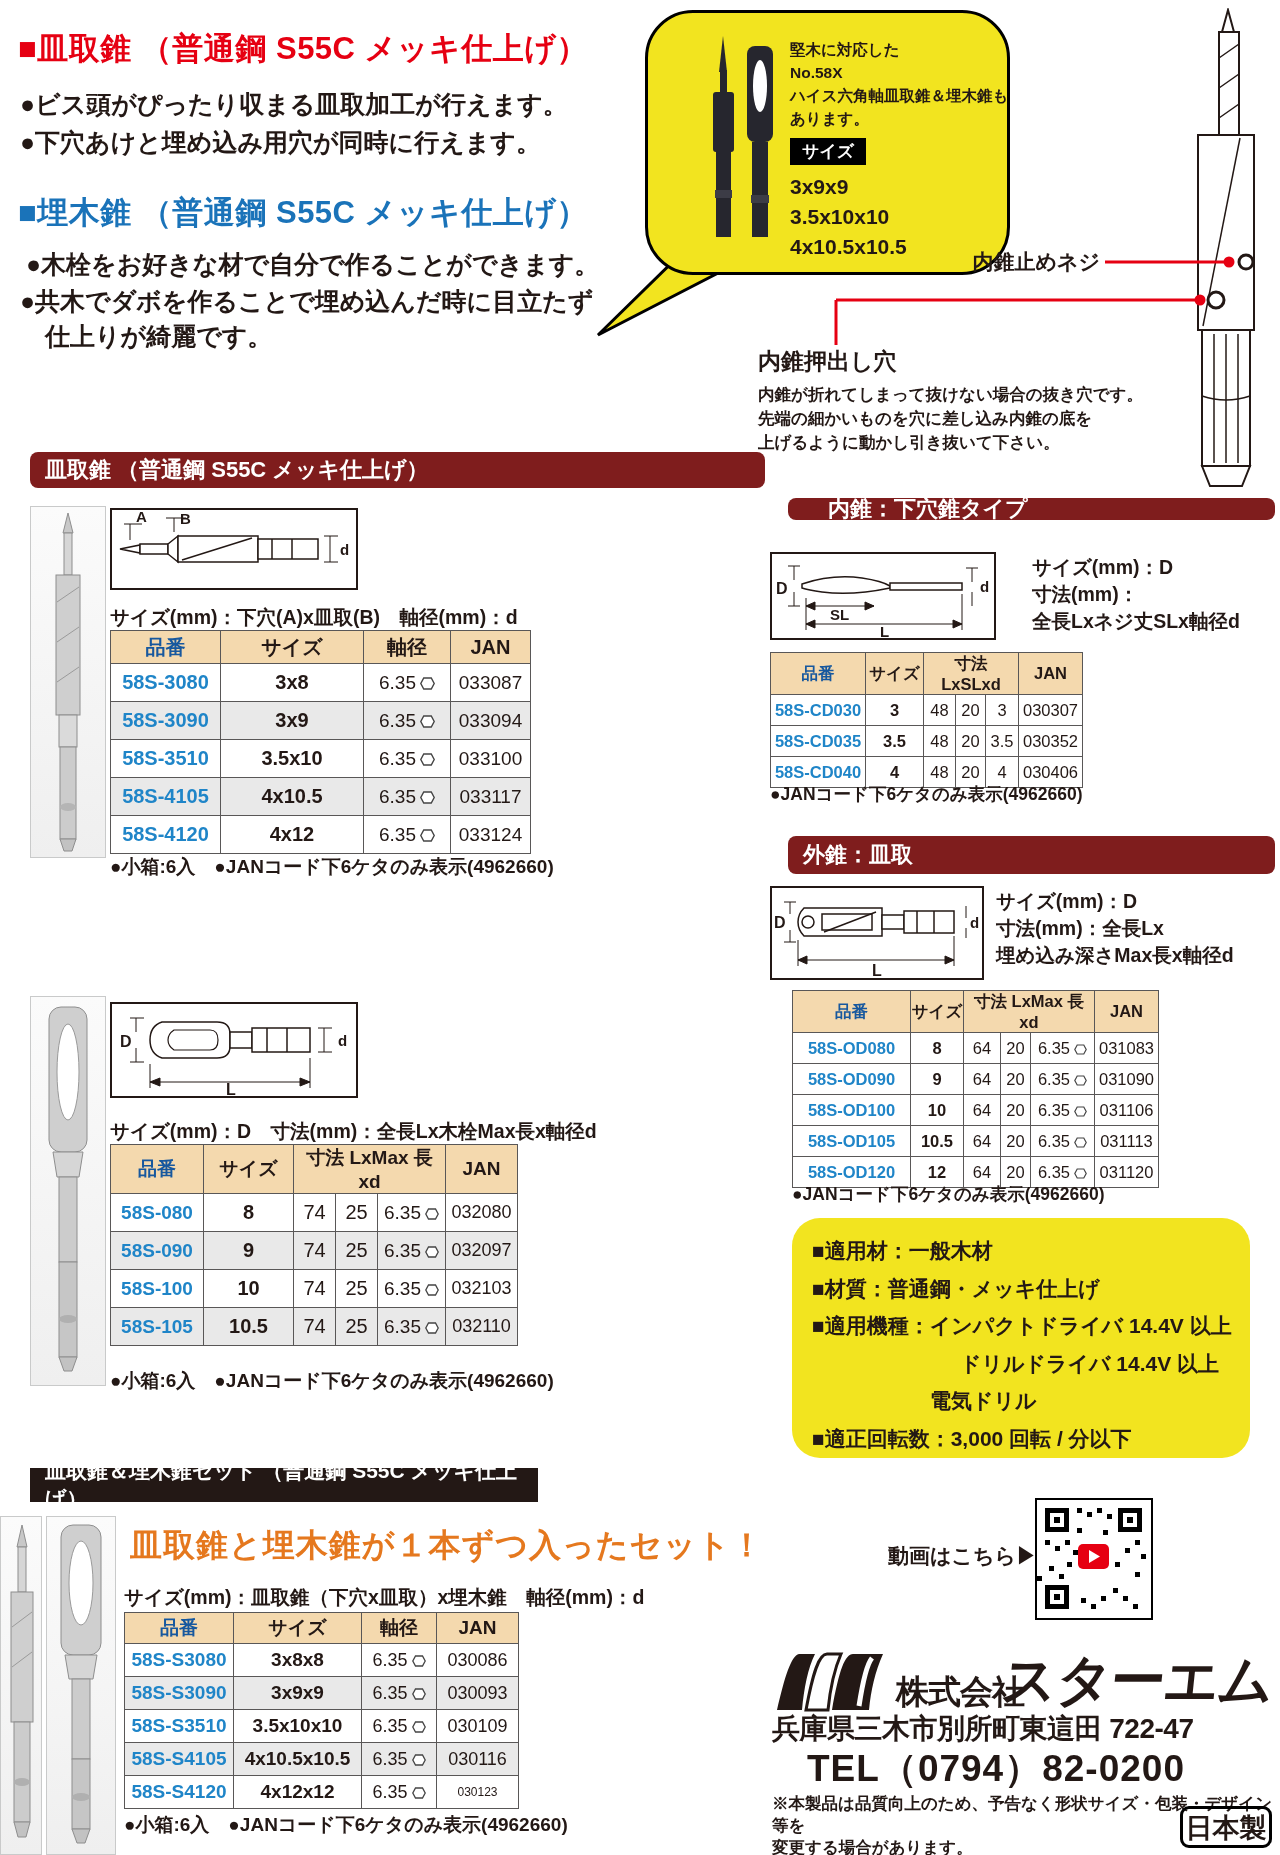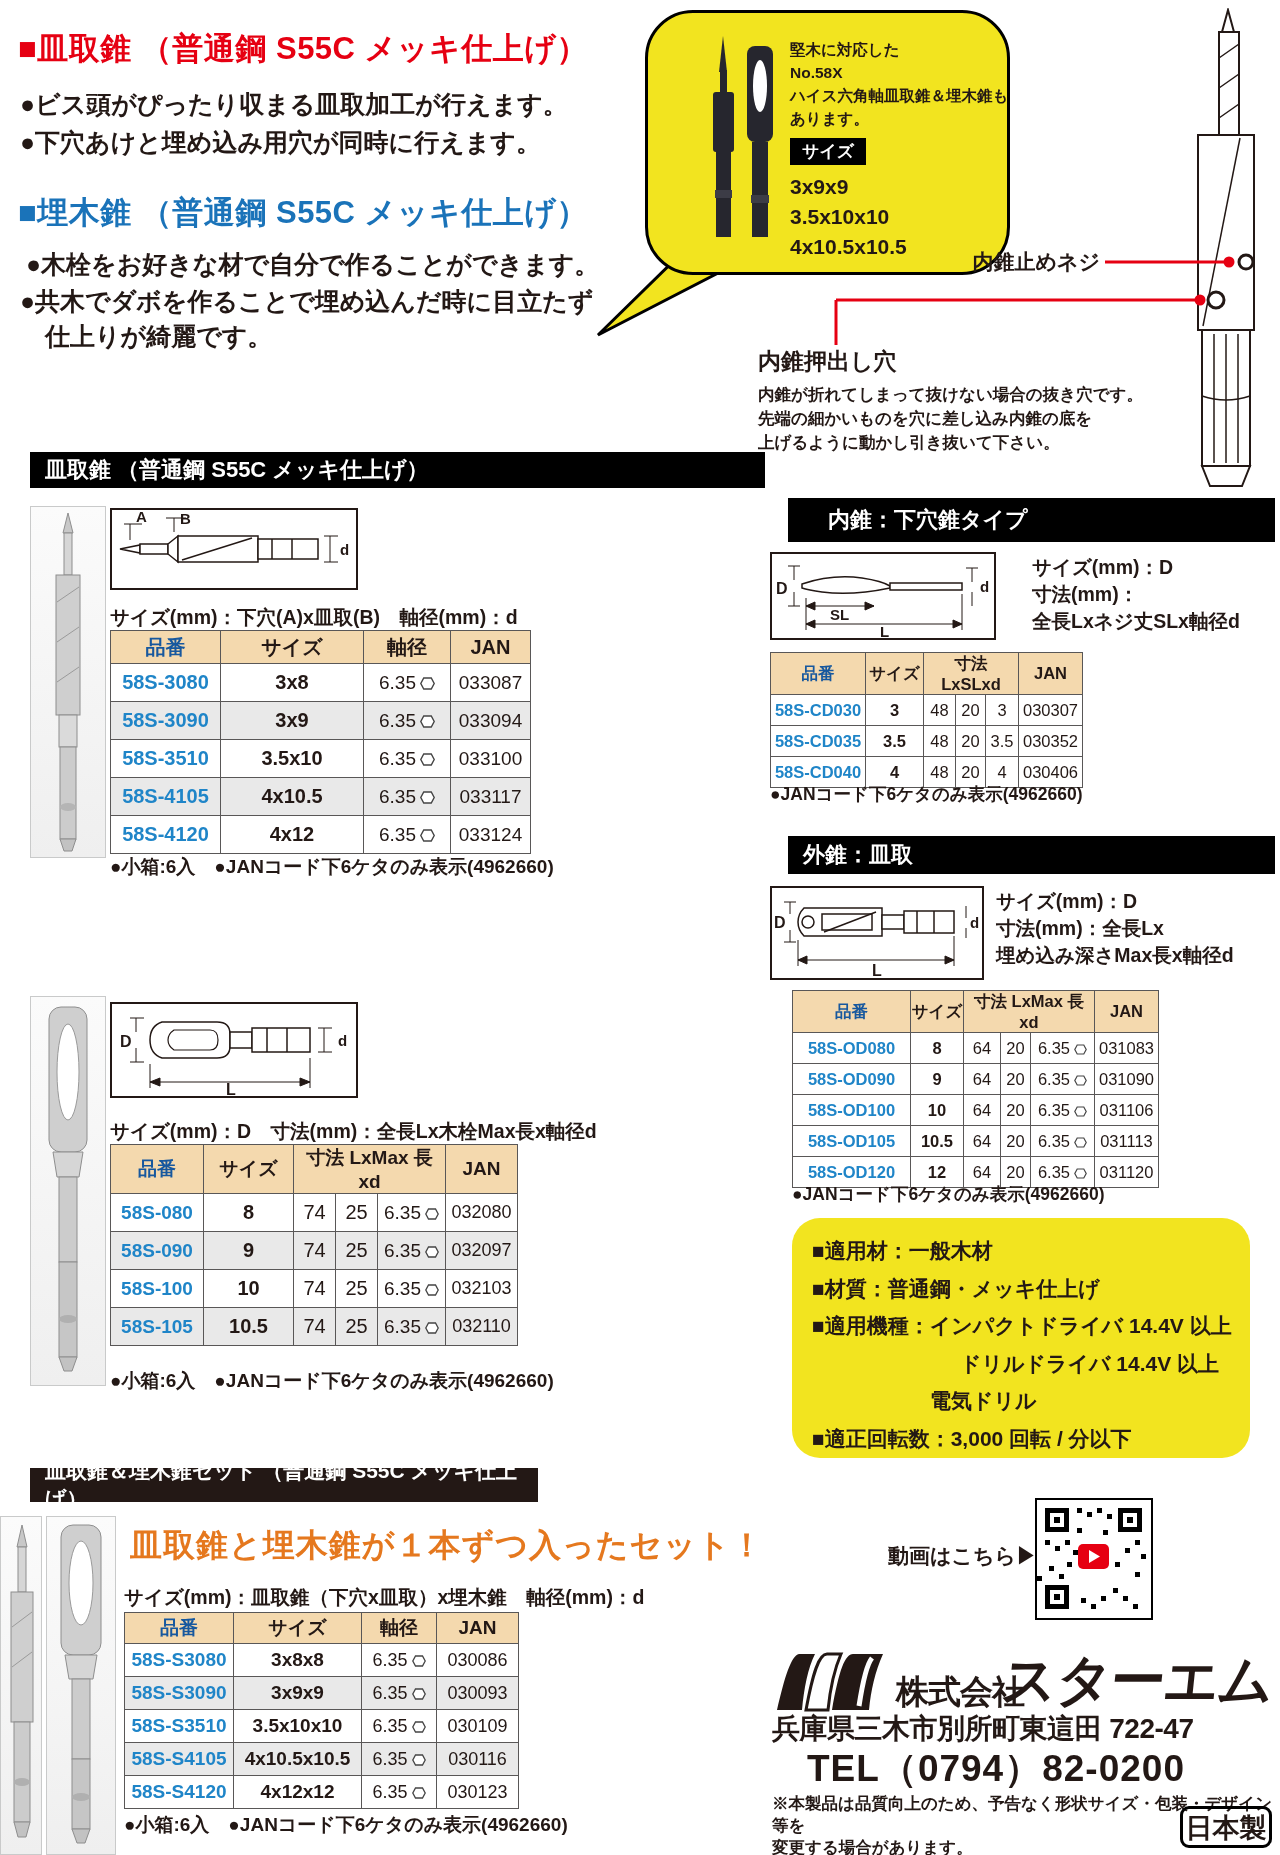--- a/index.html
+++ b/index.html
@@ -3,21 +3,21 @@
 <meta charset="utf-8">
 <style>
   html,body{margin:0;padding:0;background:#ffffff;}
   .page{position:relative;width:1280px;height:1855px;background:#fff;overflow:hidden;
         font-family:"Liberation Sans", sans-serif;color:#231815;}
   .abs{position:absolute;}
   .h-red{color:#e60012;font-size:31px;font-weight:800;letter-spacing:0.5px;}
   .h-blue{color:#1a73b9;font-size:31px;font-weight:800;letter-spacing:0.5px;}
   .bullet{font-size:25px;font-weight:700;}
   .banner{color:#fff;font-weight:700;font-size:22px;display:flex;align-items:center;padding-left:15px;box-sizing:border-box;}
-  .bg-red{background:#000000;}
+  .bg-red{background:#7f1d1d;border-radius:8px;}
   .bg-blue{background:#1a73b9;}
   .bg-black{background:#231815;}
   .caption{font-size:19.5px;font-weight:700;}
   .footer-note{font-size:19px;font-weight:700;}
   .photo{border:1px solid #c9caca;background:linear-gradient(180deg,#fbfbfb,#efefef);box-sizing:border-box;}
   .diag{background:#fff;border:2px solid #231815;box-sizing:border-box;}
   table.spec{border-collapse:collapse;table-layout:fixed;background:#fff;}
   table.spec th,table.spec td{border:1px solid #595757;text-align:center;padding:0;overflow:hidden;}
   table.spec th{background:#f4d9ae;font-weight:700;}
   table.spec .pn-h{color:#17589e;}
@@ -332,21 +332,21 @@
                 <polygon points="3.5,1 10.5,1 13.2,6 10.5,11 3.5,11 0.8,6" fill="#fff" stroke="#444" stroke-width="1.3"></polygon>
               </svg></td>
             <td class="jan" style="font-size:18px;">032110</td>
           </tr>
 
         </tbody>
     </table>
   </div>
   <div class="abs footer-note" style="left:110px;top:1368px;">●小箱:6入　●JANコード下6ケタのみ表示(4962660)</div>
 
-  <div class="abs banner bg-red" style="left:788px;top:498px;width:487px;height:44px;padding-left:40px;">内錐：下穴錐タイプ</div>
+  <div class="abs banner bg-red" style="left:788px;top:498px;width:487px;height:22px;padding-left:40px;">内錐：下穴錐タイプ</div>
   <div class="abs diag" style="left:770px;top:552px;width:226px;height:88px;">
     <svg width="222" height="84" viewBox="0 0 222 84">
       <g stroke="#231815" fill="#fff" stroke-width="1.5">
         <path d="M30,30 Q60,20 90,24 Q110,27 118,32 L118,34 Q80,42 50,38 Q36,36 30,34 Z"></path>
         <rect x="118" y="29" width="72" height="7"></rect>
       </g>
       <g stroke="#231815" stroke-width="1">
         <line x1="22" y1="12" x2="22" y2="26"></line>
           <line x1="22" y1="38" x2="22" y2="52"></line>
         <line x1="16" y1="12" x2="28" y2="12"></line>
@@ -624,21 +624,21 @@
               </svg></td>
             <td class="jan" style="height:32px;font-size:18px;">030116</td>
           </tr>
 
           <tr>
             <td class="pn" style="height:32px;font-size:19px;">58S-S4120</td>
             <td class="size" style="height:32px;font-size:19px;">4x12x12</td>
             <td class="shank" style="height:32px;font-size:18px;"><span>6.35</span><svg class="hexi" width="14" height="12">
                 <polygon points="3.5,1 10.5,1 13.2,6 10.5,11 3.5,11 0.8,6" fill="#fff" stroke="#444" stroke-width="1.3"></polygon>
               </svg></td>
-            <td class="jan" style="height:32px;font-size:18px;margin-top:32px;">030123</td>
+            <td class="jan" style="height:32px;font-size:12px;margin-top:32px;">030123</td>
           </tr>
         </tbody>
     </table>
   </div>
   <div class="abs footer-note" style="left:124px;top:1812px;">●小箱:6入　●JANコード下6ケタのみ表示(4962660)</div>
 
   <div class="abs video-label" style="left:888px;top:1542px;">動画はこちら▶</div>
   <div class="abs" style="left:1035px;top:1498px;width:118px;height:122px;border:2.5px solid #000;background:#fff;box-sizing:border-box;">
     <svg width="113" height="117" viewBox="0 0 113 117">
       <g fill="#000">

